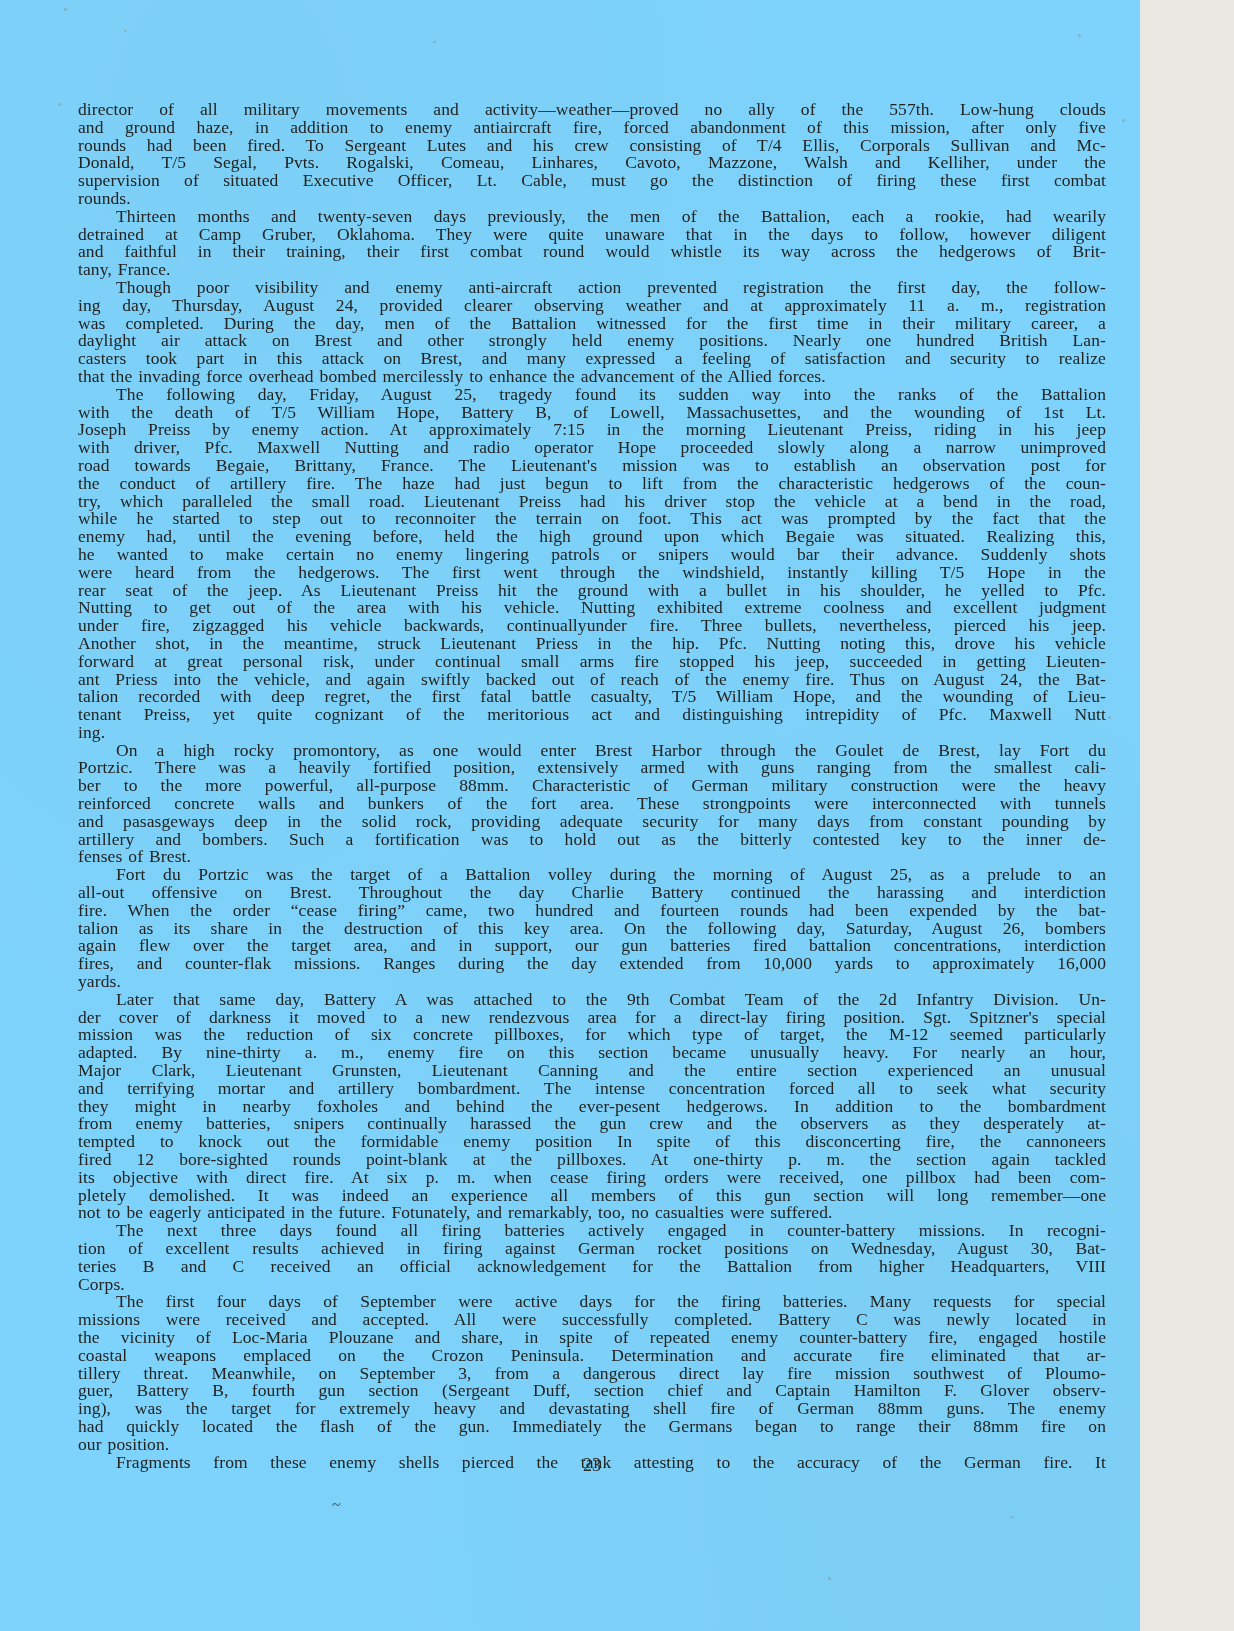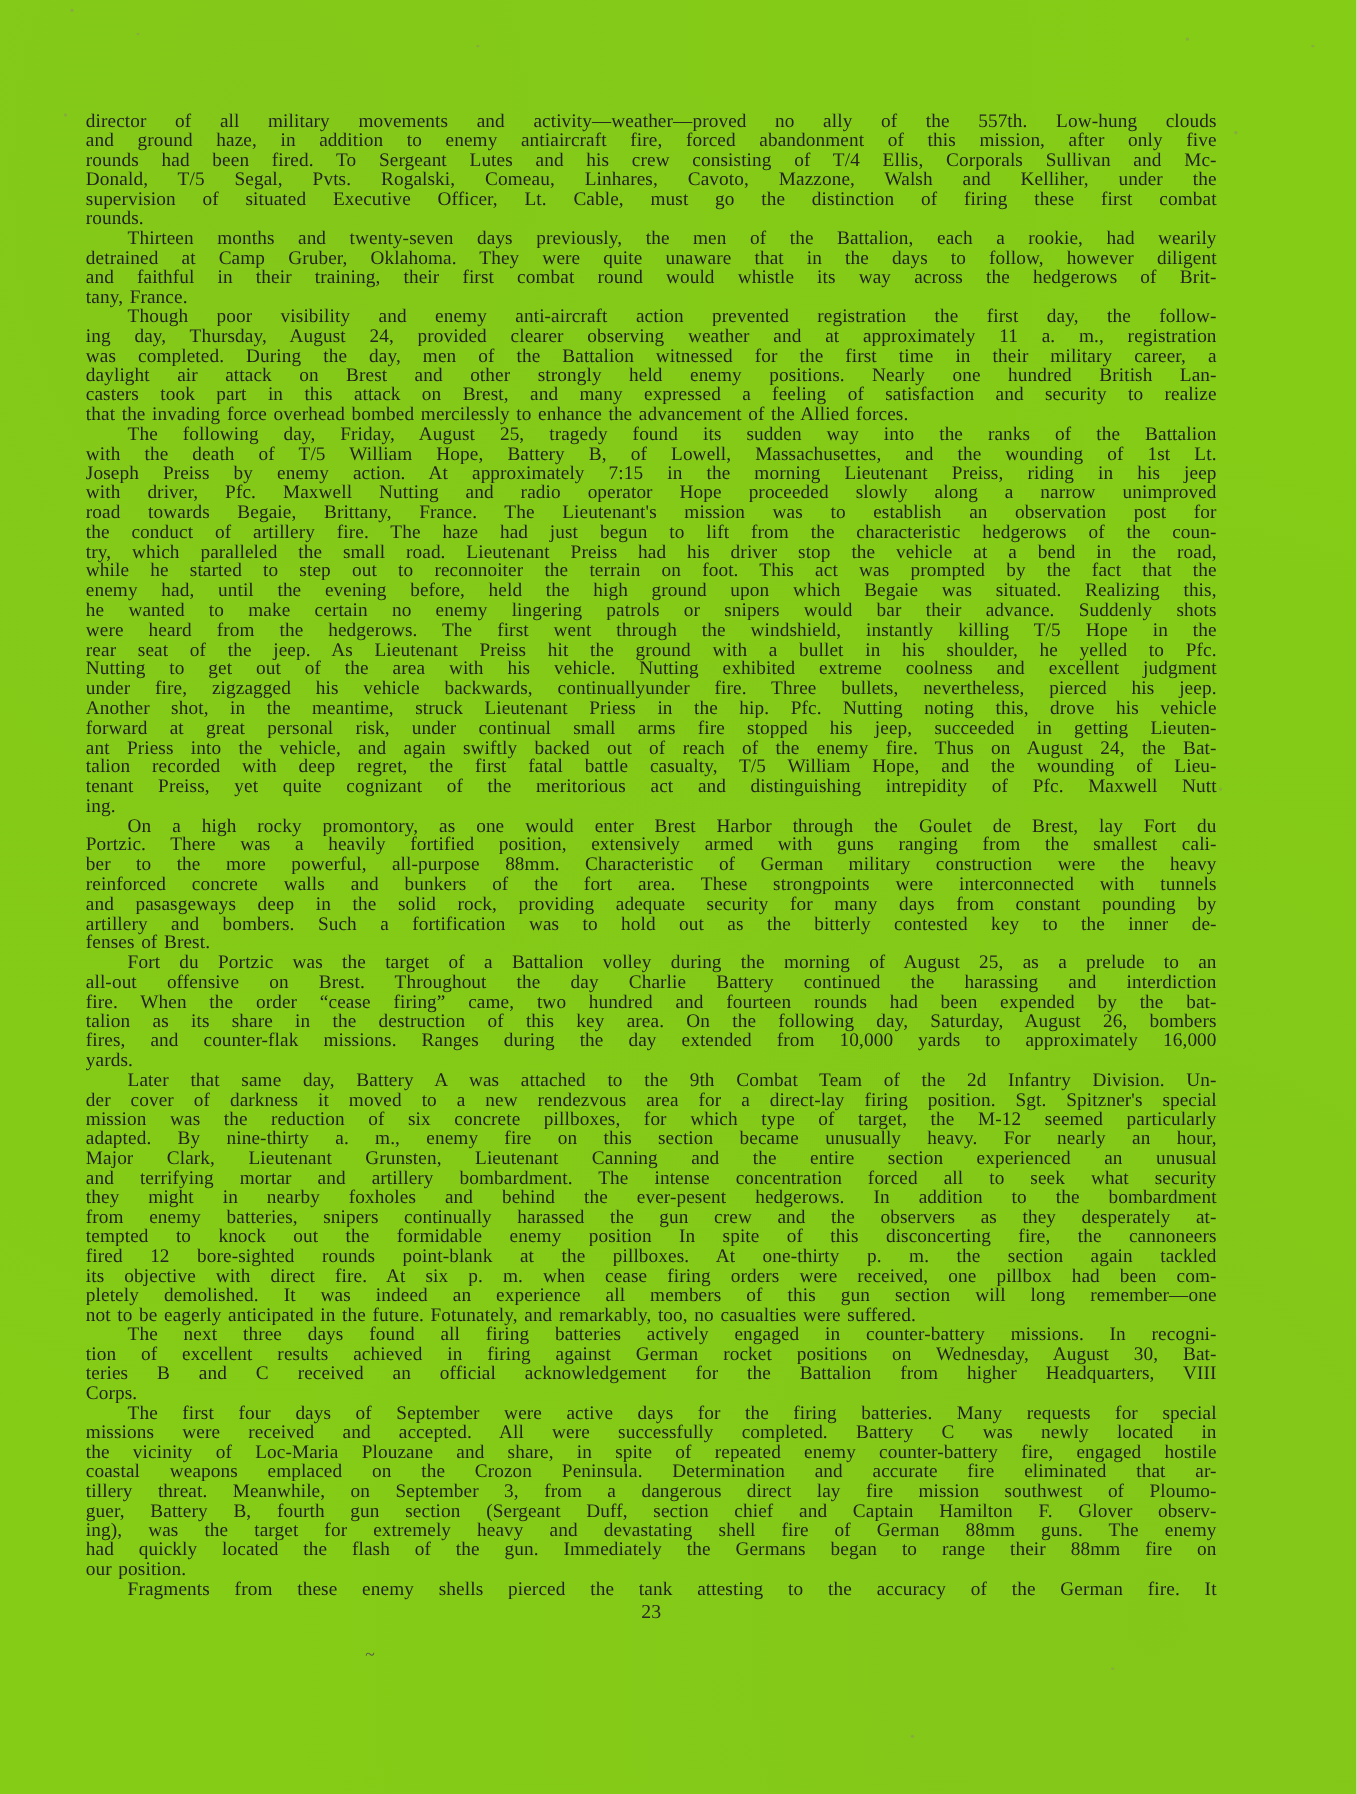--- a/index.html
+++ b/index.html
@@ -2,23 +2,23 @@
 <html><head>
 <meta charset="utf-8">
 <style>
   html, body {
     margin: 0;
     padding: 0;
     background: #e9e7e1;
   }
   .page {
     position: relative;
-    width: 1233px;
+    width: 1140px;
     height: 1631px;
-    background: #84cc16;
+    background: #7dd3fc;
     overflow: hidden;
     font-family: "Liberation Serif", "DejaVu Serif", serif;
     color: #232321;
   }
   
   .page::before {
     content: "";
     position: absolute;
     inset: 0;
     background:
@@ -117,20 +117,21 @@
       <div class="line">Portzic.  There was a heavily fortified position, extensively armed with guns ranging from the smallest cali-</div>
       <div class="line">ber to the more powerful, all-purpose 88mm.  Characteristic of German military construction were the heavy</div>
       <div class="line">reinforced concrete walls and bunkers of the fort area.  These strongpoints were interconnected with tunnels</div>
       <div class="line">and pasasgeways deep in the solid rock, providing adequate security for many days from constant pounding by</div>
       <div class="line">artillery and bombers.  Such a fortification was to hold out as the bitterly contested key to the inner de-</div>
       <div class="line last">fenses of Brest.</div>
       <div class="line indent">Fort du Portzic was the target of a Battalion volley during the morning of August 25, as a prelude to an</div>
       <div class="line">all-out offensive on Brest.  Throughout the day Charlie Battery continued the harassing and interdiction</div>
       <div class="line">fire.  When the order “cease firing” came, two hundred and fourteen rounds had been expended by the bat-</div>
       <div class="line">talion as its share in the destruction of this key area.  On the following day, Saturday, August 26, bombers</div>
+      <div class="line">again flew over the target area, and in support, our gun batteries fired battalion concentrations, interdiction</div>
       <div class="line">fires, and counter-flak missions.  Ranges during the day extended from 10,000 yards to approximately 16,000</div>
       <div class="line last">yards.</div>
       <div class="line indent">Later that same day, Battery A was attached to the 9th Combat Team of the 2d Infantry Division.  Un-</div>
       <div class="line">der cover of darkness it moved to a new rendezvous area for a direct-lay firing position. Sgt. Spitzner's special</div>
       <div class="line">mission was the reduction of six concrete pillboxes, for which type of target, the M-12 seemed particularly</div>
       <div class="line">adapted.  By nine-thirty a. m., enemy fire on this section became unusually heavy.  For nearly an hour,</div>
       <div class="line">Major Clark, Lieutenant Grunsten, Lieutenant Canning and the entire section experienced an unusual</div>
       <div class="line">and terrifying mortar and artillery bombardment.  The intense concentration forced all to seek what security</div>
       <div class="line">they might in nearby foxholes and behind the ever-pesent hedgerows.  In addition to the bombardment</div>
       <div class="line">from enemy batteries, snipers continually harassed the gun crew and the observers as they desperately at-</div>

